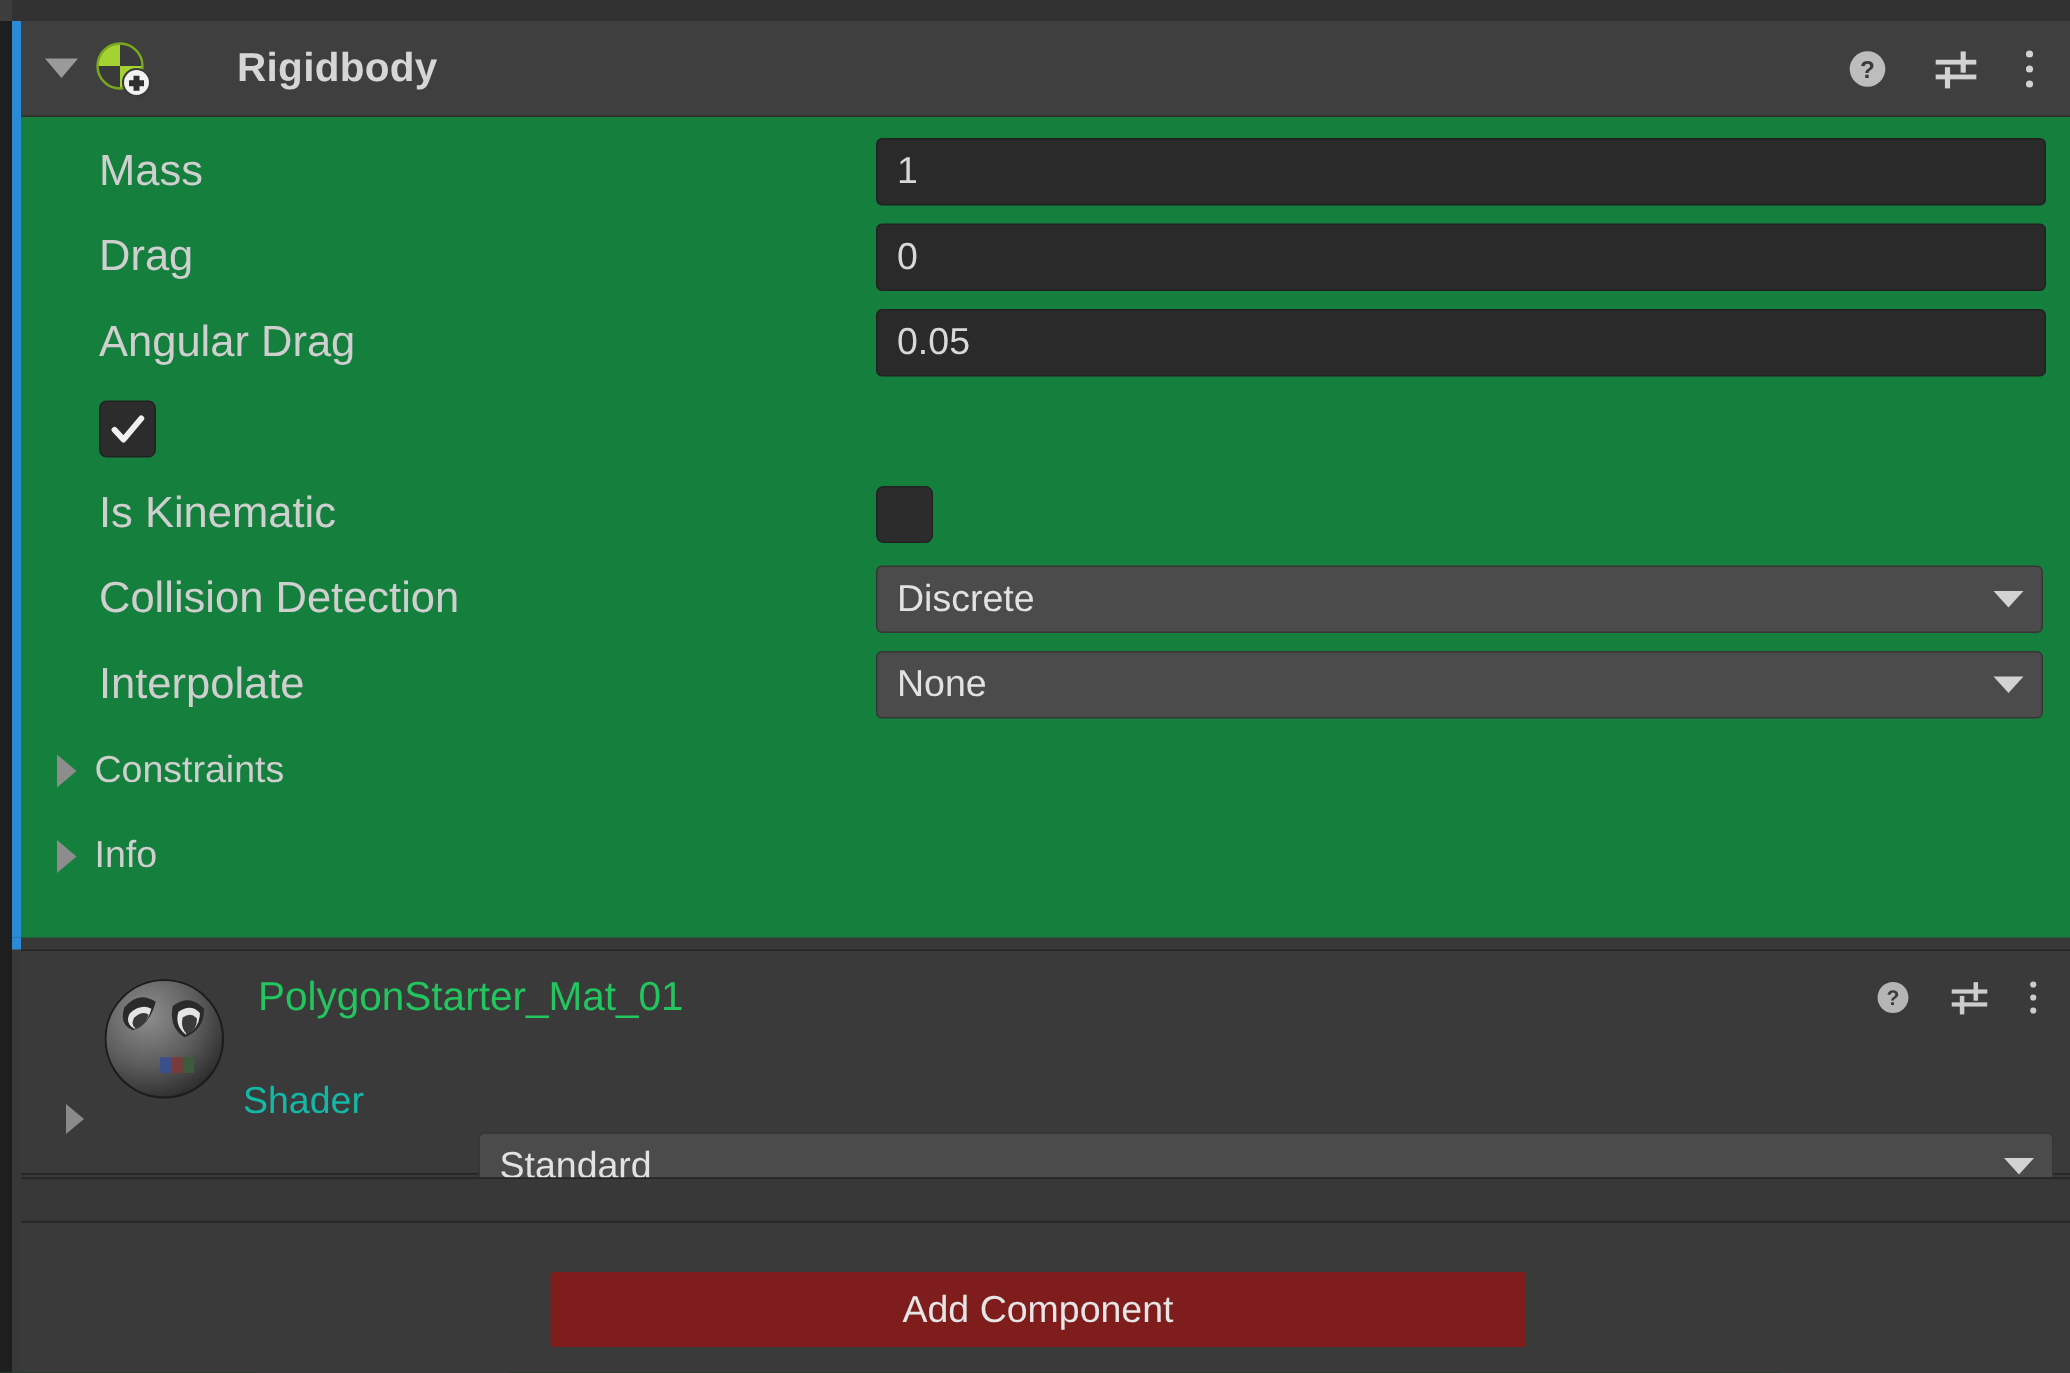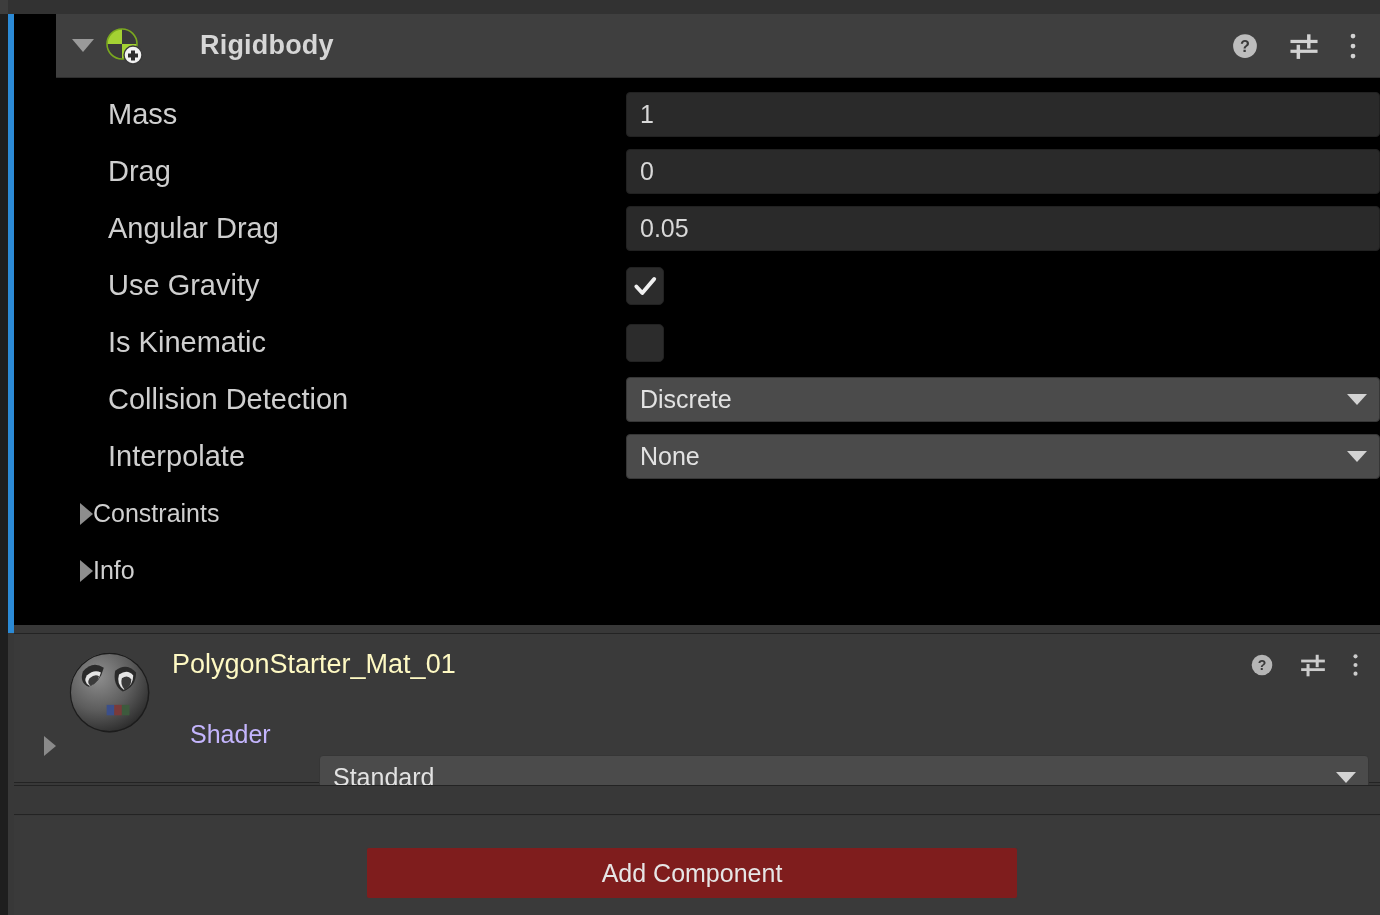--- a/index.html
+++ b/index.html
@@ -34,22 +34,21 @@
 
   
   .top-strip {
     position: absolute; left: 8px; top: 0; width: 1372px; height: 14px;
     background: #323232;
   }
 
   
   .comp {
     position: absolute; left: 14px; top: 14px; width: 1366px; height: 611px;
-    background: #000000;
-    padding-left: 42px;
+    background: #15803d;
   }
   .comp-header {
     position: relative; height: 64px; background: #3f3f3f;
     border-bottom: 1px solid #2e2e2e;
     display: flex; align-items: center;
   }
   .foldout {
     width: 0; height: 0; margin-left: 16px; margin-right: 8px;
     border-left: 11px solid transparent;
     border-right: 11px solid transparent;
@@ -111,52 +110,52 @@
     border-top: 11px solid #d3d3d3;
     flex: none;
   }
 
   
   .foldrow {
     display: flex; align-items: center; height: 57px; padding-left: 24px;
     cursor: pointer;
   }
   .foldrow .fl-label {
-    font-size: 25px; color: #cfcfcf;  text-align: right;
+    font-size: 25px; color: #cfcfcf; margin-left: 12px; text-align: right;
   }
 
   
   .mat-block {
     position: absolute; left: 14px; top: 633px; width: 1366px; height: 150px;
     background: #3a3a3a;
     border-top: 1px solid #232323;
     border-bottom: 1px solid #232323;
   }
   .mat-sphere {
     position: absolute; left: 48px; top: 11px; width: 95px; height: 95px;
   }
   .mat-name {
     position: absolute; left: 158px; top: 15px;
-    font-size: 27px; color: #fef9c3;
+    font-size: 27px; color: #22c55e;
   }
   .mat-icons {
     position: absolute; right: 20px; top: 18px;
     display: flex; align-items: center; gap: 24px;
   }
   .mat-fold {
     position: absolute; left: 30px; top: 102px;
     width: 0; height: 0;
     border-top: 10px solid transparent;
     border-bottom: 10px solid transparent;
     border-left: 12px solid #8a8a8a;
     cursor: pointer;
   }
   .shader-label {
-    position: absolute; left: 176px; top: 86px;
-    font-size: 25px; color: #c4b5fd;
+    position: absolute; left: 148px; top: 86px;
+    font-size: 25px; color: #14b8a6;
   }
   .shader-dd {
     position: absolute; left: 305px; top: 81px;
     width: 1050px; height: 45px; background: #4b4b4b;
     border: 1px solid #363636; border-radius: 4px;
     display: flex; align-items: center; justify-content: space-between;
     padding: 0 12px 0 13px; font-size: 25px; color: #e2e2e2; cursor: pointer; margin-top: 40px;
   }
 
   
@@ -237,21 +236,20 @@
         <div class="row-label">Drag</div>
         <div class="num-field">0</div>
       </div>
 
       <div class="row">
         <div class="row-label">Angular Drag</div>
         <div class="num-field">0.05</div>
       </div>
 
       <div class="row">
-        <div class="row-label">Use Gravity</div>
         <div class="checkbox">
           <svg class="check-mark" viewBox="0 0 24 24">
             <path d="M4 12.5 L9.5 18.5 L20.5 5.5" fill="none" stroke="#f0f0f0" stroke-width="3.6" stroke-linecap="round" stroke-linejoin="round"></path>
           </svg>
         </div>
       </div>
 
       <div class="row">
         <div class="row-label">Is Kinematic</div>
         <div class="checkbox"></div>

